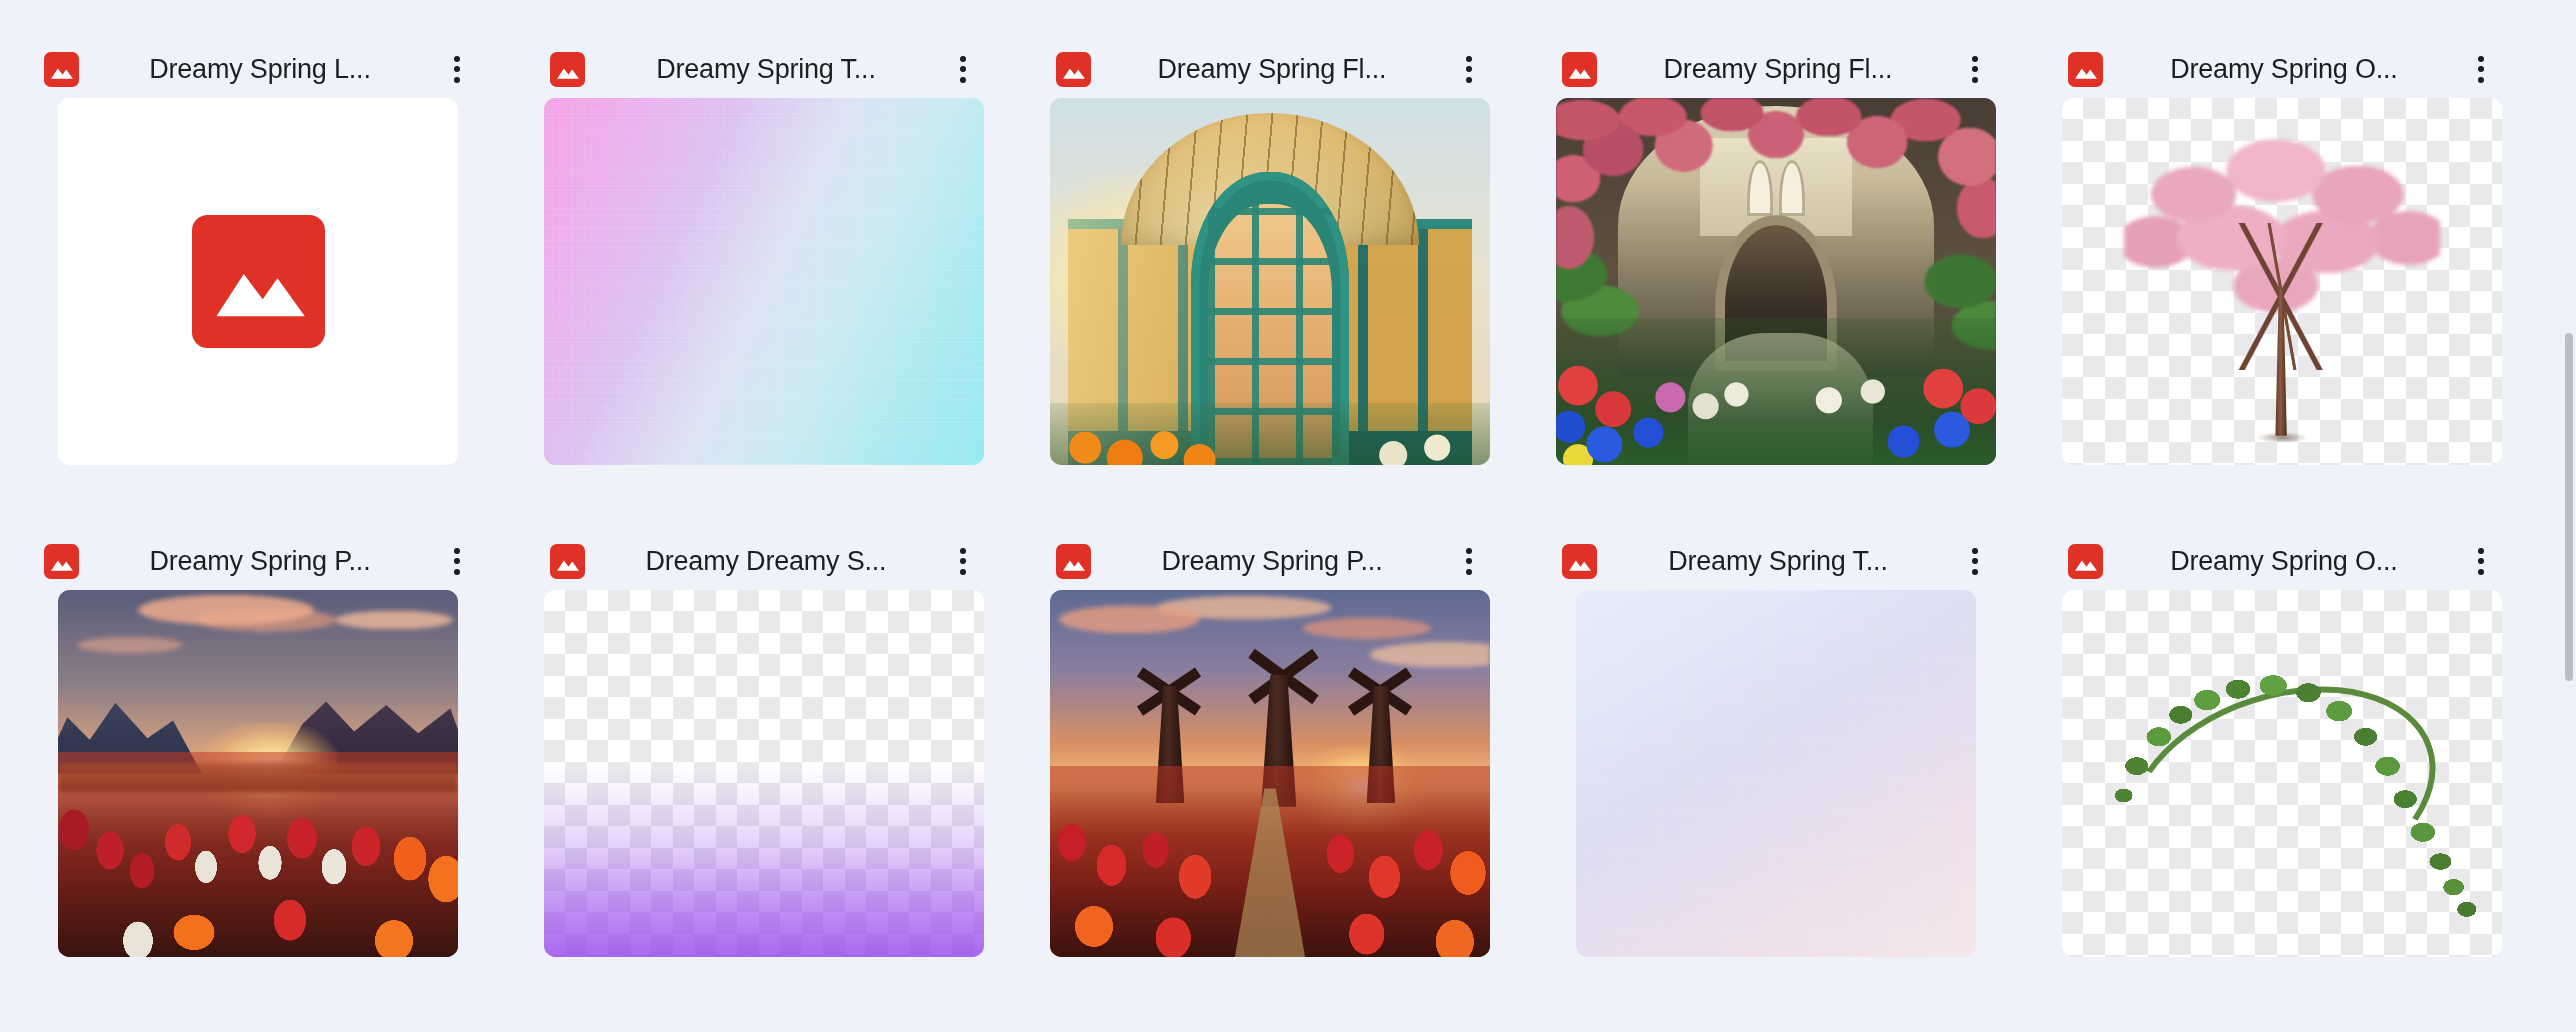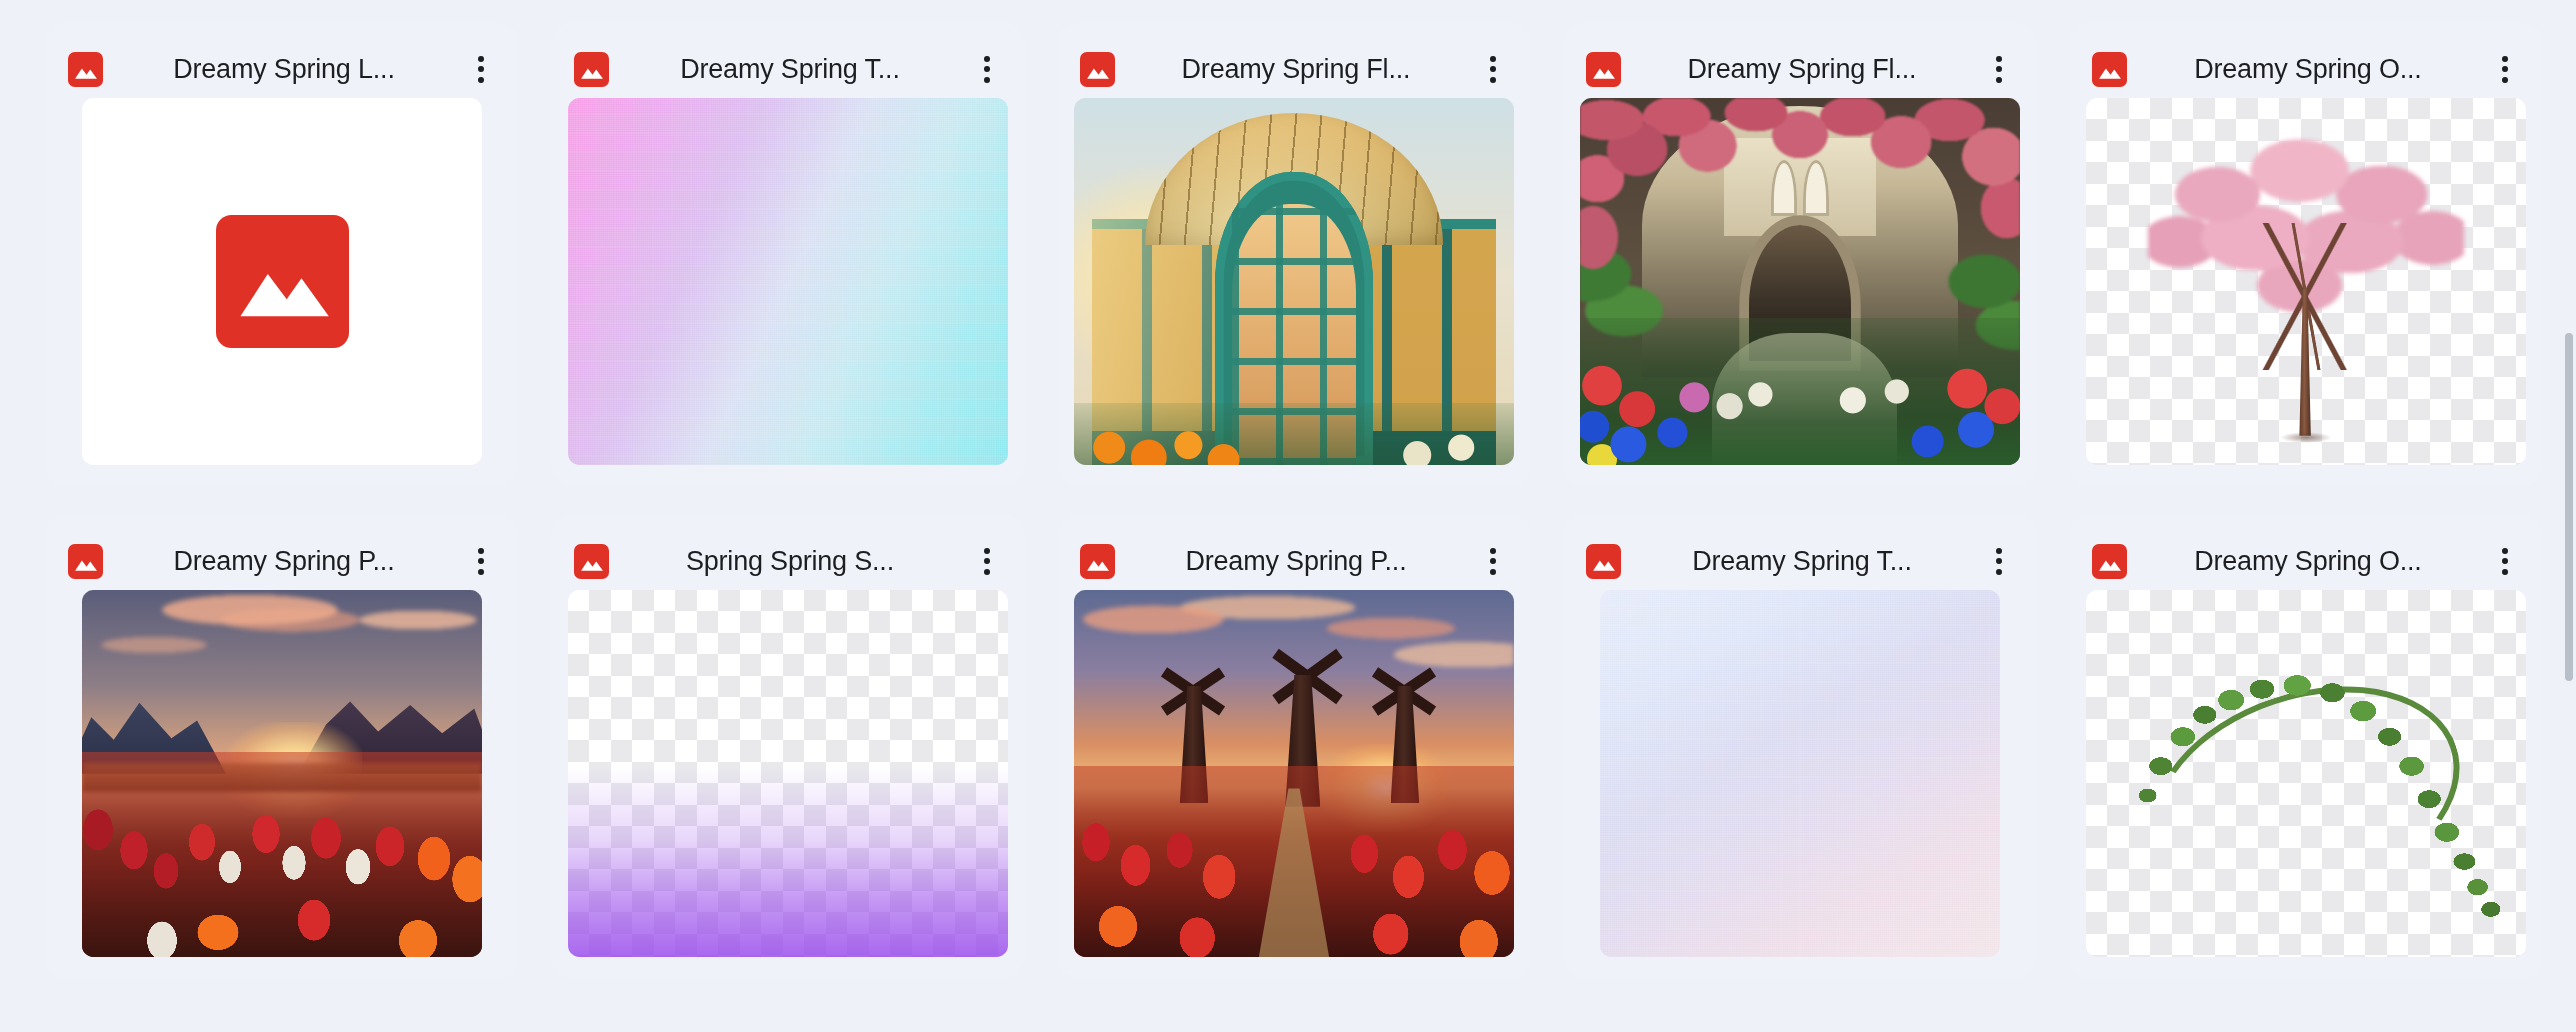--- a/index.html
+++ b/index.html
@@ -7,21 +7,21 @@
     width: 2576px; height: 1033px;
     background: #eef2f8;
     font-family: "Liberation Sans", sans-serif;
     overflow: hidden;
   }
   .grid {
     display: grid;
     grid-template-columns: repeat(5, 474px);
     column-gap: 32px;
     row-gap: 29px;
-    padding: 23px 0 0 45px;
+    padding: 23px 0 0 21px;
   }
   .card {
     background: #eff2f8;
     border-radius: 21px;
     padding: 17.4px 17.4px 21px 17.4px;
     height: 463px;
     display: flex;
     flex-direction: column;
   }
   .card-header {
@@ -609,21 +609,21 @@
     </div>
   </div>
 
   <div class="card">
     <div class="card-header">
       <span class="file-icon">
         <svg viewBox="0 0 24 24">
             <polygon points="2,20 8.5,10 13,16 16.5,11 23,20" fill="#ffffff"></polygon>
           </svg>
       </span>
-      <span class="card-title">Spring Spring S...</span>
+      <span class="card-title">Dreamy Dreamy S...</span>
       <span class="kebab">
           <i></i>
           <i></i>
           <i></i>
         </span>
     </div>
     <div class="thumb checker">
       <div class="grad-purple-fade" style="position:absolute;inset:0;"></div>
     </div>
   </div>

